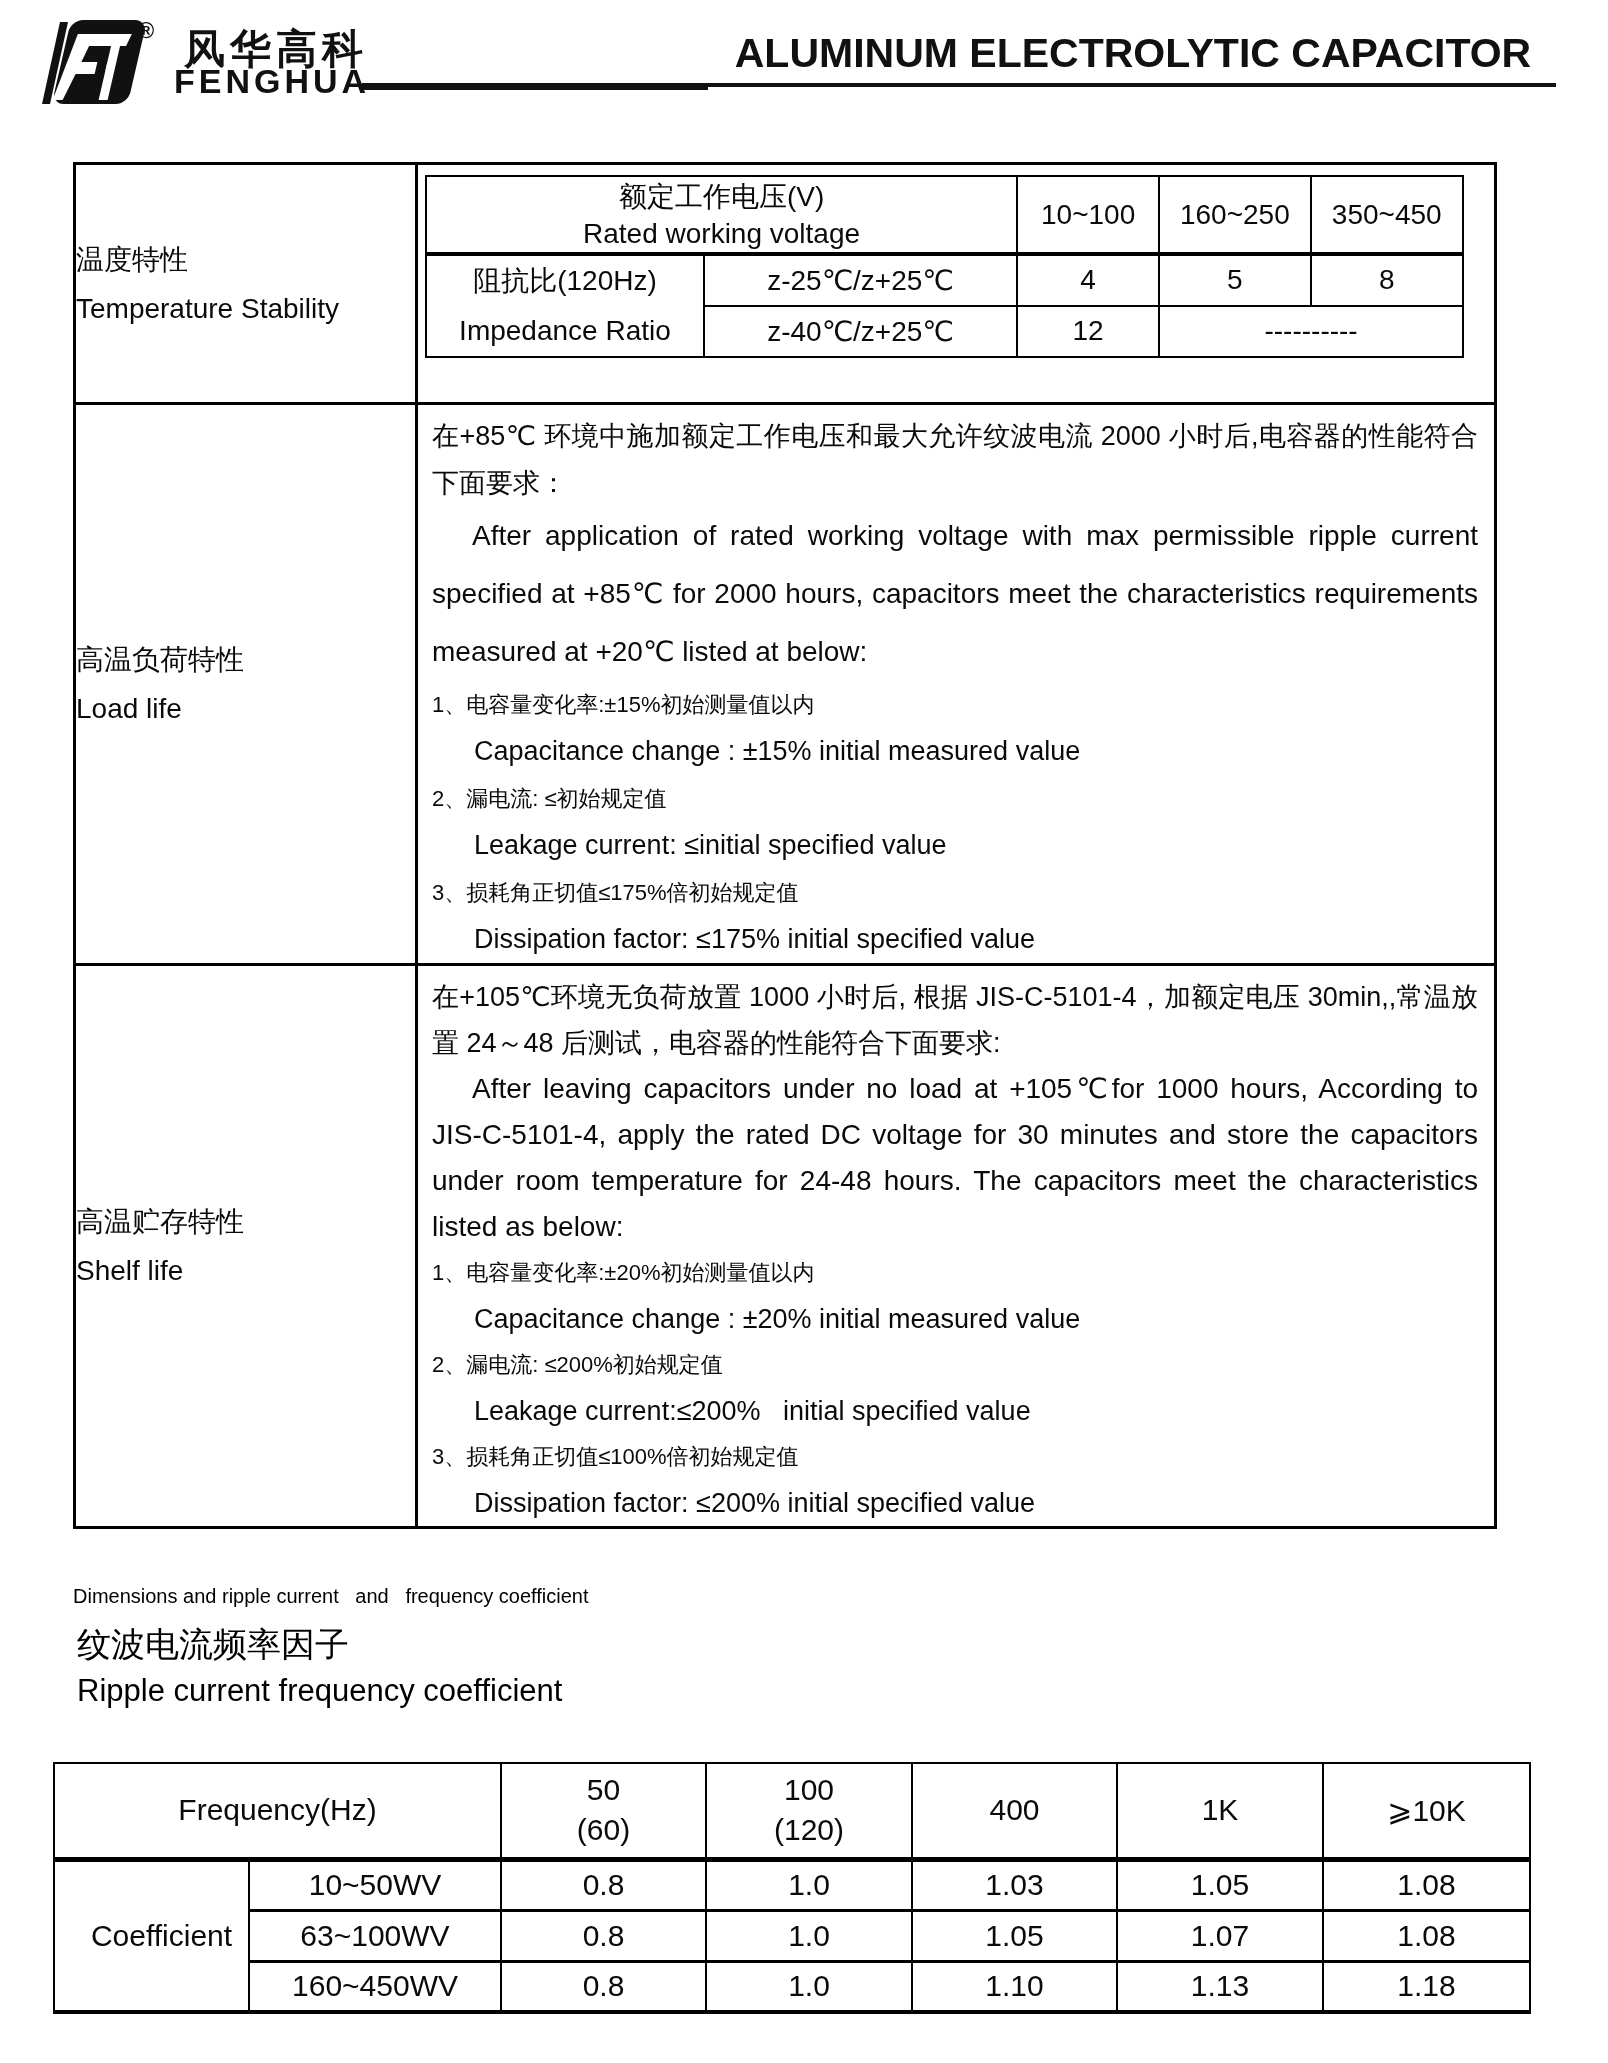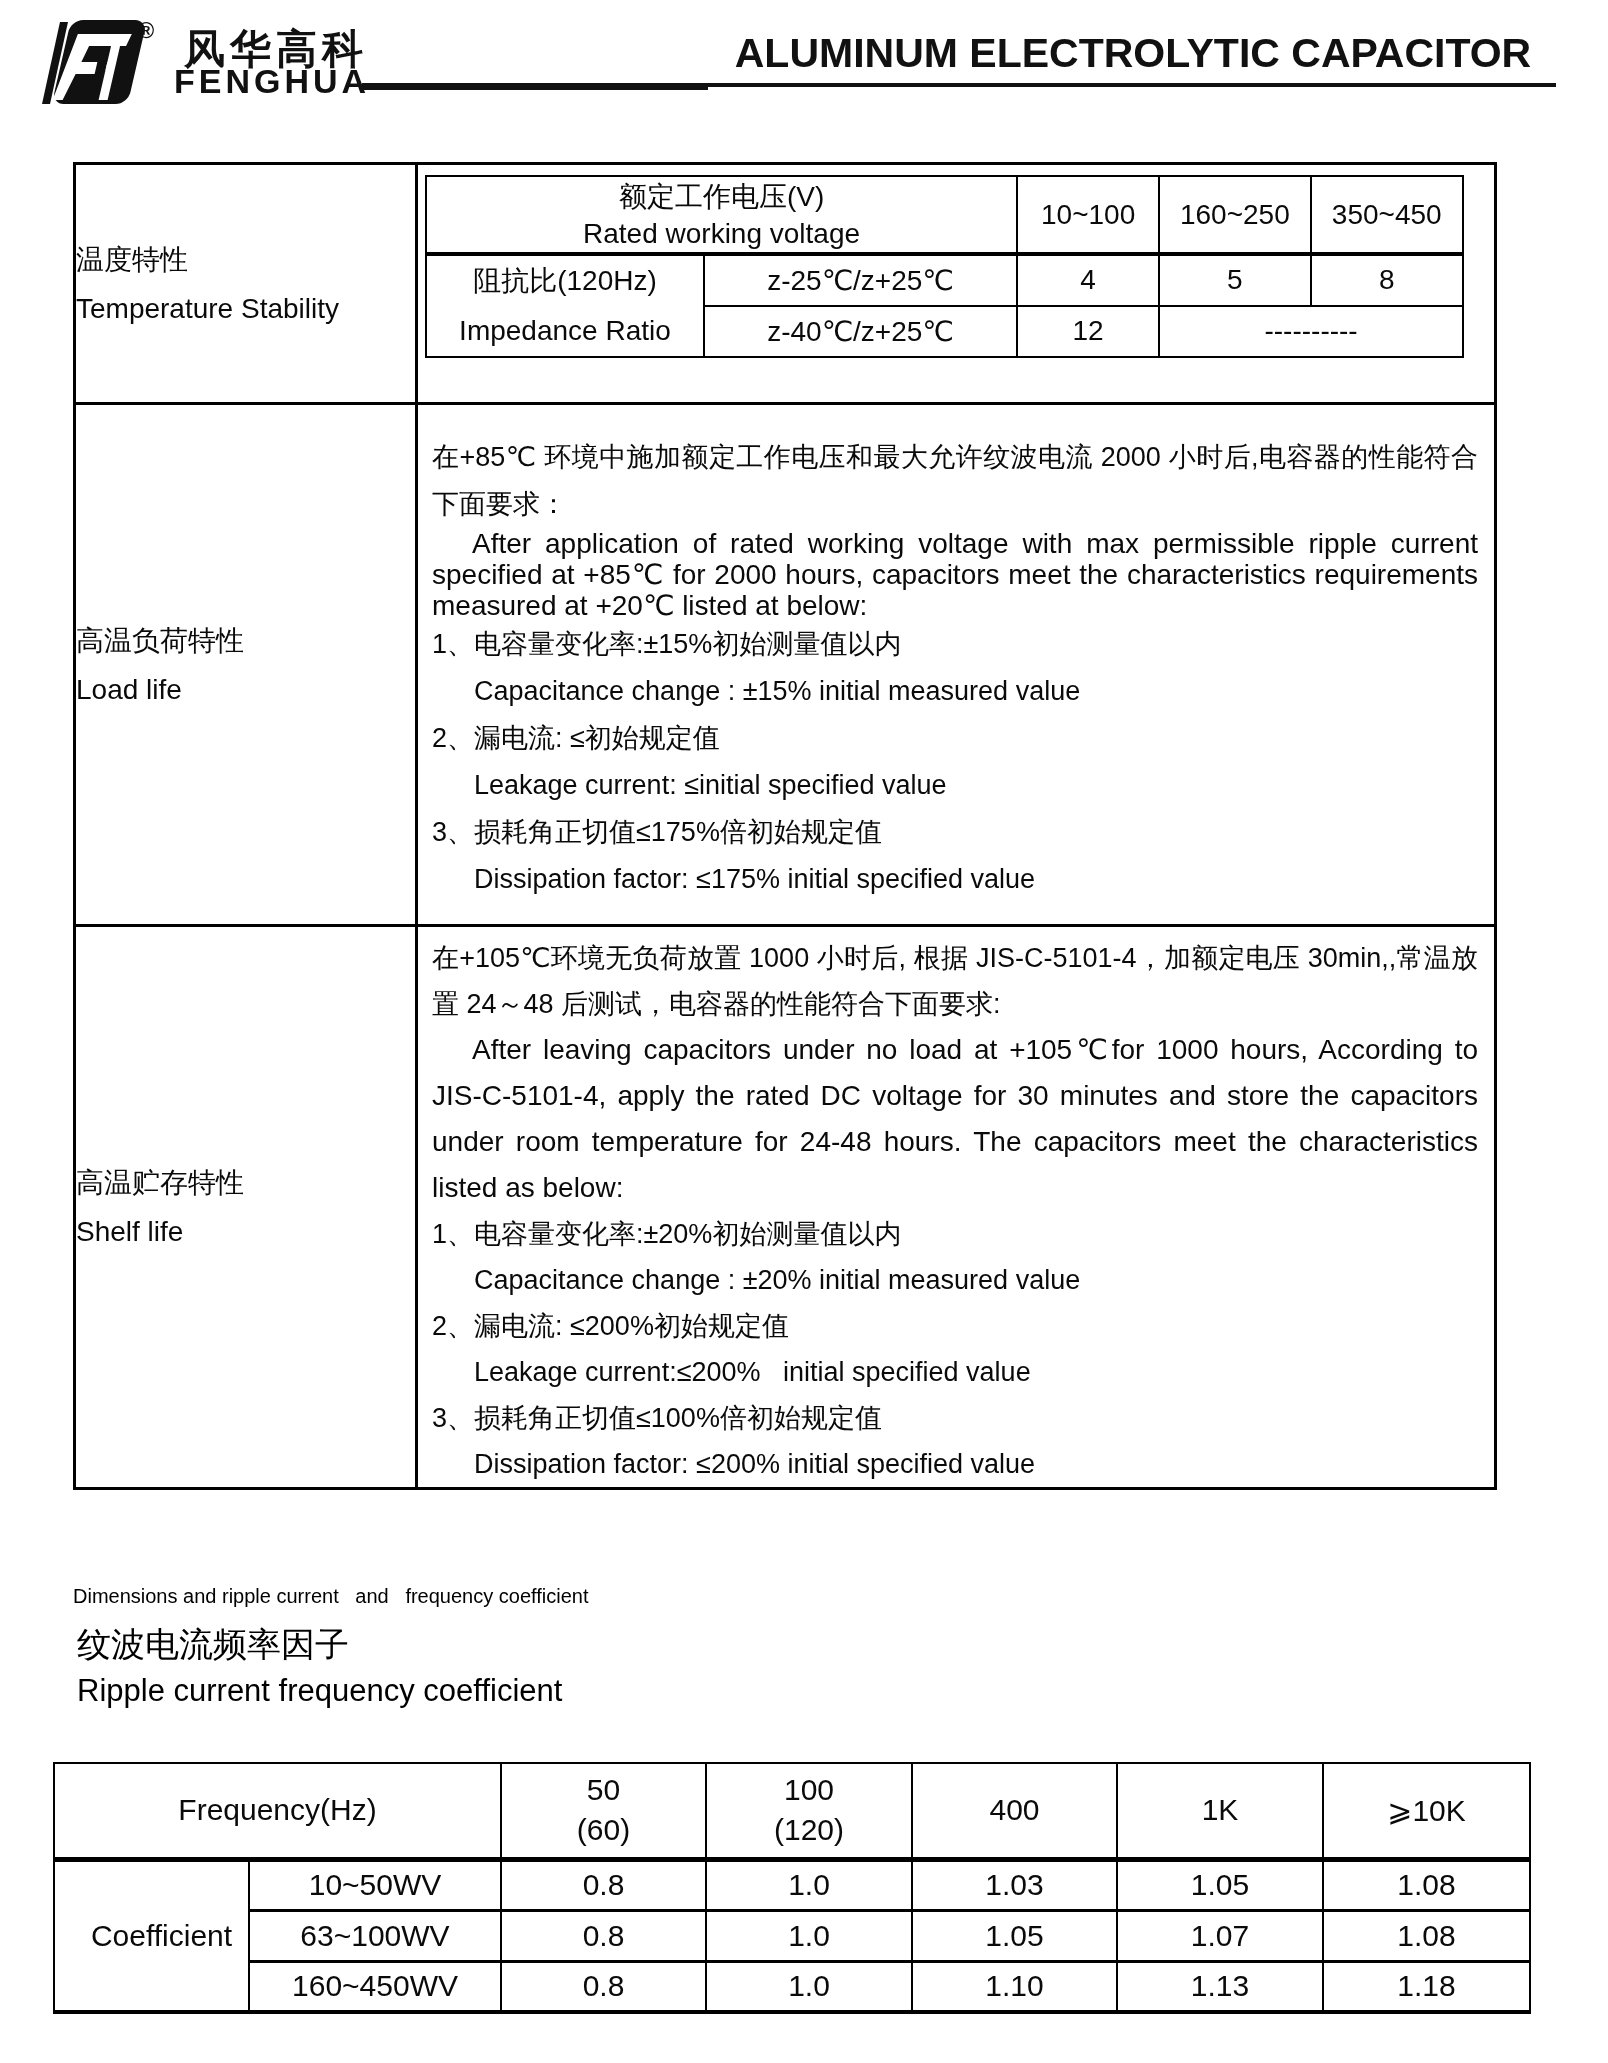--- a/index.html
+++ b/index.html
@@ -61,23 +61,23 @@
   .inner-table tr.z-row td { height: 50px; }
   .inner-table td.imp-cell { border-bottom: 2px solid #000; }
   .v-head .vh-line { line-height: 37px; }
   .imp-cell .imp-line { height: 50px; line-height: 50px; }
 
   .text-cell { vertical-align: top; padding: 8px 16px 0 14px; }
   .text-cell .intro-cn {
     font-size: 27px; line-height: 47px; text-align: justify; text-justify: inter-ideograph;
   }
   .text-cell .intro-en {
-    font-size: 28px; line-height: 31px; text-align: justify; text-indent: 40px;
-  }
-  .text-cell .item-cn { font-size: 27px; line-height: 47px; white-space: pre-wrap; }
+    font-size: 28px; line-height: 58px; text-align: justify; text-indent: 40px;
+  }
+  .text-cell .item-cn { font-size: 22px; line-height: 47px; white-space: pre-wrap; }
   .text-cell .item-en { font-size: 27px; line-height: 47px; padding-left: 42px; white-space: pre-wrap; }
   .shelf-cell .intro-cn, .shelf-cell .intro-en,
   .shelf-cell .item-cn, .shelf-cell .item-en { line-height: 46px; }
 
   
   .section-heading { position: absolute; left: 30px; top: 1572px; color: #000; }
   .sh-cn1 { font-size: 36px; line-height: 50px; }
   .sh-en1 { font-size: 20px; line-height: 48px; padding-left: 43px; white-space: pre-wrap; }
   .sh-cn2 { font-size: 34px; line-height: 48px; padding-left: 47px; }
   .sh-en2 { font-size: 31px; line-height: 46px; padding-left: 47px; }

